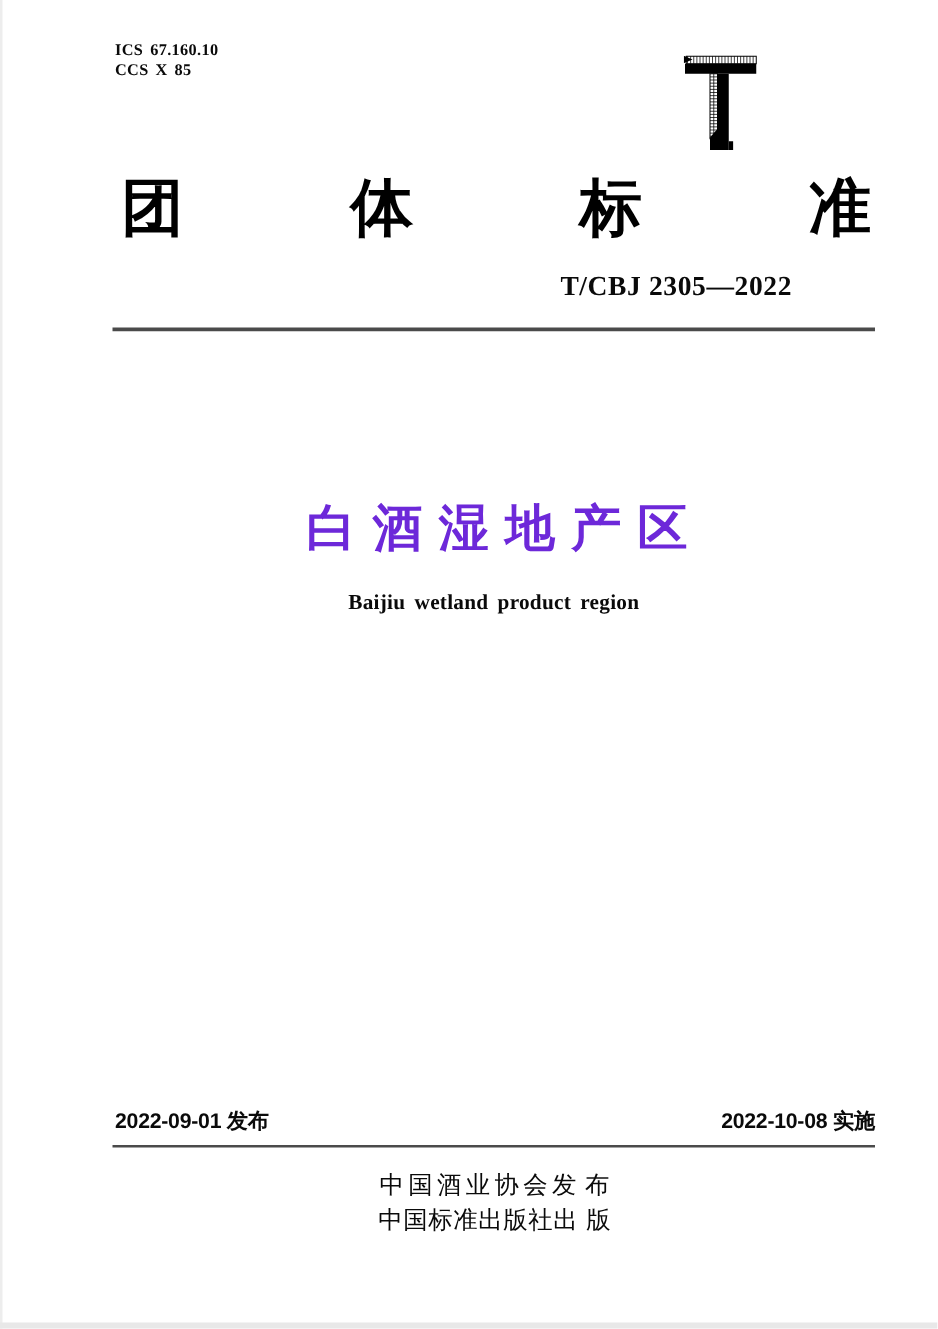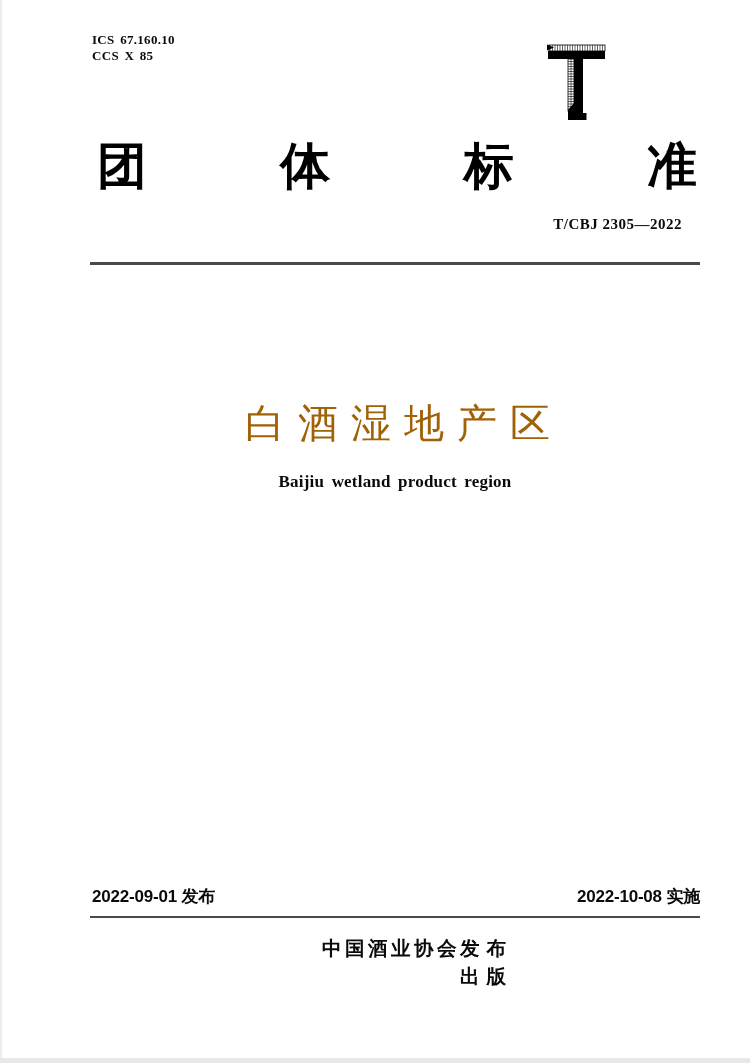--- a/index.html
+++ b/index.html
@@ -30,50 +30,50 @@
     width: 60px; height: 76px;
   }
   .category-title {
     position: absolute; left: 97px; top: 138px; width: 600px;
     display: flex; justify-content: space-between;
     font-weight: bold; font-size: 50px; line-height: 56px;
     color: #000;
   }
   .standard-code {
     position: absolute; left: 400px; top: 216px; width: 282px;
-    text-align: right;
+    text-align: center;
     font-family: "Liberation Serif", serif;
-    font-weight: bold; font-size: 15px; letter-spacing: 0.5px;
+    font-weight: bold; font-size: 22px; letter-spacing: 0.5px;
   }
   .rule { position: absolute; left: 90px; width: 610px; background: #4a4a4a; }
   .rule-top { top: 262px; height: 3px; }
   .rule-bottom { top: 916px; height: 2px; }
   .main-title {
     position: absolute; left: 245px; top: 400px;
-    font-weight: normal; font-size: 40px; line-height: 46px;
+    font-weight: bold; font-size: 40px; line-height: 46px;
     letter-spacing: 13px; white-space: nowrap;
-    color: #a16207;
+    color: #6d28d9;
   }
   .subtitle-en {
     position: absolute; left: 20px; top: 472px; width: 750px;
     text-align: center;
     font-family: "Liberation Serif", serif;
     font-weight: bold; font-size: 17px; letter-spacing: 0.2px;
     word-spacing: 3px;
   }
   .dates-row {
     position: absolute; left: 92px; top: 886px; width: 608px;
     display: flex; justify-content: space-between; align-items: flex-start;
     font-weight: bold; font-size: 17px; line-height: 22px;
     letter-spacing: -0.2px;
   }
   .publisher-row {
     position: absolute; left: 285px; width: 221px;
-    display: flex; justify-content: flex-end; align-items: baseline;
-    font-weight: bold; font-size: 19.5px; line-height: 24px;
+    display: flex; justify-content: center; align-items: baseline;
+    font-weight: normal; font-size: 19.5px; line-height: 24px;
     white-space: nowrap;
   }
   .publisher-row-1 { top: 936px; }
   .publisher-row-2 { top: 964px; }
   .publisher-name-spaced { letter-spacing: 3.5px; }
   .publisher-name-tight  { letter-spacing: 0.5px; }
   .publisher-role { letter-spacing: 7px; margin-right: -7px; }
 </style>
 </head>
 <body>
@@ -119,16 +119,17 @@
   <span>2022-10-08 实施</span>
 </div>
 
 <div class="rule rule-bottom"></div>
 
 <div class="publisher-row publisher-row-1">
   <span class="publisher-name-spaced">中国酒业协会</span>
   <span class="publisher-role">发布</span>
 </div>
 <div class="publisher-row publisher-row-2">
+  <span class="publisher-name-tight">中国标准出版社</span>
   <span class="publisher-role">出版</span>
 </div>
 
 <div class="page-edge-bottom"></div>
 
 </body></html>

